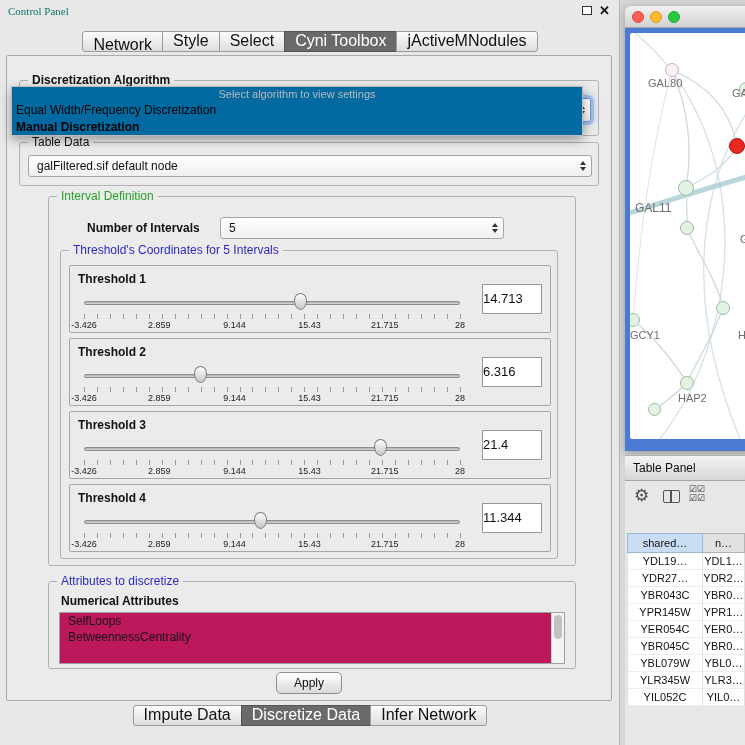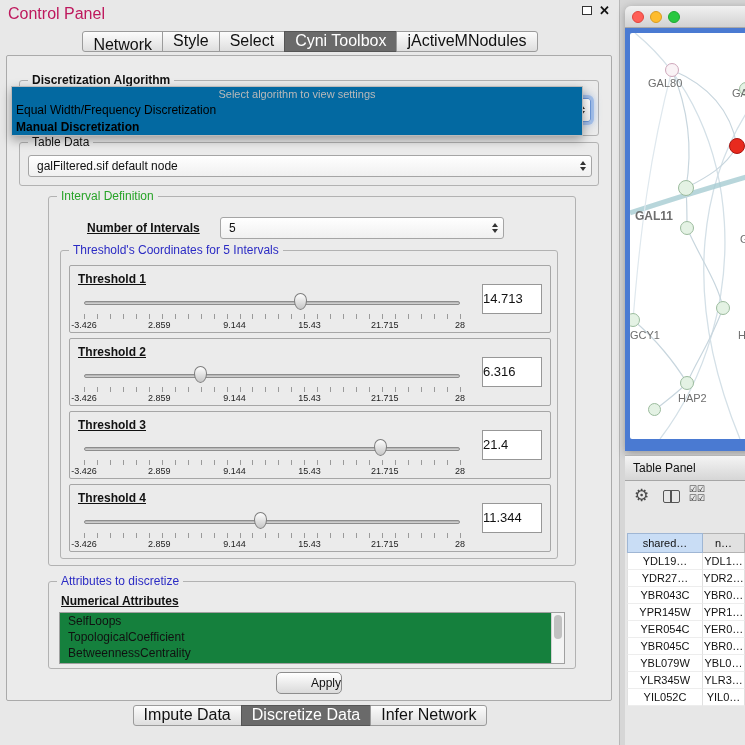--- a/index.html
+++ b/index.html
@@ -4,21 +4,21 @@
 <style>
   * { box-sizing: border-box; margin: 0; padding: 0; }
   html,body { width:745px; height:745px; }
   #root {
     position:relative; width:745px; height:745px; overflow:hidden;
     background:#d6d6d6; font-family:"Liberation Sans",sans-serif; color:#111;
   }
   
   .control-panel { position:absolute; left:0; top:0; width:620px; height:745px;
     background:#e8e8e8; border-right:1px solid #b8b8b8; }
-  .cp-title { position:absolute; left:8px; top:5px; font-size:16px; color:#be185d; }
+  .cp-title { position:absolute; left:8px; top:5px; font-size:11px; color:#0f766e;font-family:Liberation Serif, serif; }
   .float-icon { position:absolute; right:27px; top:6px; width:10px; height:9px; border:1.5px solid #333; background:#fff; }
   .close-icon { position:absolute; right:9px; top:3px; font-size:13px; font-weight:bold; color:#111; cursor:default; }
   .top-tabs { position:absolute; left:0; top:31px; width:620px; display:flex; justify-content:center; z-index:5; }
   .bottom-tabs { position:absolute; left:0; top:705px; width:620px; display:flex; justify-content:center; z-index:5; }
   .tab { height:21px; display:flex; align-items:center; gap:4px; padding:0 10px; font-size:16px;
     background:linear-gradient(#fcfcfc,#dedede); border:1px solid #9b9b9b; margin-left:-1px; white-space:nowrap;flex-direction:column; }
   .tab:first-child { border-radius:3px 0 0 3px; margin-left:0; }
   .tab:last-child { border-radius:0 3px 3px 0; }
   .tab.selected { background:var(--tab_selected_bg,#6a6a6a); color:#fff; border-color:#555; }
   .content { position:absolute; left:6px; top:55px; width:606px; height:646px;
@@ -34,44 +34,44 @@
   .stepper i { display:block; width:0; height:0; border-left:3.5px solid transparent; border-right:3.5px solid transparent; }
   .stepper .up { border-bottom:4px solid #333; }
   .stepper .dn { border-top:4px solid #333; }
   .algo-combo { left:20px; top:42px; width:564px; height:24px; border-color:#6d97d8;
     box-shadow:0 0 0 3px rgba(125,167,232,.55), 0 0 7px 3px rgba(125,167,232,.5); }
   .popup { position:absolute; left:4px; top:30px; width:572px; height:50px; background:#0369a1;
     border:1px solid #bbb; box-shadow:0 4px 10px rgba(0,0,0,.35); z-index:40; }
   .popup .prompt { height:15px; line-height:15px; text-align:center; color:#b9b9b9; font-size:11px; }
   .popup .item { height:17px; line-height:17px; padding-left:4px; font-size:12px; color:#000; }
   .popup .item.bold { font-weight:bold; }
-  .blabel { position:absolute; font-size:12px; font-weight:bold; color:#111; white-space:nowrap;text-decoration:underline; }
+  .blabel { position:absolute; font-size:12px; font-weight:bold; color:#111; white-space:nowrap; }
   
   .th-panel { position:absolute; left:8px; width:482px; height:68px; border:1px solid #a6a6a6; border-radius:2px; background:#ebebeb; }
   .slider { position:absolute; left:14px; top:27px; width:376px; height:18px; }
   .track { position:absolute; left:0; top:8px; width:100%; height:4px;
     background:linear-gradient(#aeaeae,#d8d8d8); border:1px solid #8d8d8d; border-radius:2px; }
   .thumb { position:absolute; top:0; width:13px; height:17px; margin-left:-7px;
     background:linear-gradient(#fefefe,#c6c6c6); border:1px solid #7d7d7d;
     border-radius:50% 50% 50% 50% / 42% 42% 58% 58%; }
   .ticks { position:absolute; left:14px; top:48px; width:377px; height:5px;
     background:repeating-linear-gradient(90deg,#9a9a9a 0 1px,transparent 1px 12.96px); }
   .ticklabels { position:absolute; left:14px; top:54px; width:376px; height:10px; font-size:9px; color:#222; }
   .ticklabels span { position:absolute; transform:translateX(-50%); white-space:nowrap; }
   .valuebox { position:absolute; right:8px; top:18px; width:60px; height:30px; background:#fff;
     border:1px solid #979797; font-size:13px; line-height:28px; padding-right:6px; }
   
-  .listbox { position:absolute; left:10px; top:30px; width:506px; height:52px; background:#15803d;
+  .listbox { position:absolute; left:10px; top:30px; width:506px; height:52px; background:#be185d;
     border:1px solid #a0a0a0; overflow:hidden; }
   .list-item { height:16px; line-height:16px; padding-left:8px; font-size:12px; white-space:nowrap; }
   .vscroll { position:absolute; right:0; top:0; width:13px; height:100%; background:#f4f4f4; border-left:1px solid #d2d2d2; }
   .vscroll .vthumb { position:absolute; left:2px; top:2px; width:8px; height:24px; background:#c1c1c1; border-radius:4px; }
   .apply-btn { position:absolute; left:50%; top:616px; transform:translateX(-50%); width:66px; height:22px;
     background:linear-gradient(#ffffff,#dadada); border:1px solid #8d8d8d; border-radius:5px;
-    font-size:12px; text-align:right; line-height:20px; }
+    font-size:12px; text-align:center; line-height:20px; }
   
   .net-window { position:absolute; left:625px; top:6px; width:140px; height:445px; border-radius:6px 0 0 0;
     overflow:hidden; box-shadow:0 2px 8px rgba(0,0,0,.3); }
   .net-titlebar { position:relative; height:22px; background:linear-gradient(#f1f1f1,#d2d2d2); border-bottom:1px solid #a8a8a8; }
   .light { position:absolute; top:5px; width:12px; height:12px; border-radius:50%; }
   .light.r { left:7px;  background:#ff5f57; border:1px solid #df443d; }
   .light.y { left:25px; background:#febc2e; border:1px solid #d89c22; }
   .light.g { left:43px; background:#28c840; border:1px solid #1ea832; }
   .net-frame { position:absolute; left:0; top:22px; width:100%; height:423px;
     background:var(--network_frame,#4a7ad2); padding:5px 5px 12px 5px; }
@@ -254,21 +254,20 @@
             <div class="valuebox">11.344</div>
           </div>
         </div>
       </div>
 
       <div class="groupbox" style="left:41px; top:525px; width:528px; height:88px;">
         <span class="gtitle blue">Attributes to discretize</span>
         <div class="blabel" style="left:12px; top:12px;">Numerical Attributes</div>
         <div class="listbox">
           <div class="list-item">SelfLoops</div>
-            <div class="list-item">TopologicalCoefficient</div>
             <div class="list-item">BetweennessCentrality</div>
             <div class="vscroll">
               <div class="vthumb"></div>
             </div>
         </div>
       </div>
 
       <div class="apply-btn">Apply</div>
     </div>
 
@@ -306,21 +305,21 @@
           <path d="M3,287 C25,305 45,330 57,350" stroke="#c8d6de" stroke-width="1.2" fill="none"></path>
           <path d="M57,350 C45,362 33,370 25,377" stroke="#c8d6de" stroke-width="1.2" fill="none"></path>
           <path d="M42,37 C20,120 10,200 3,287" stroke="#dfe8ee" stroke-width="1.2" fill="none"></path>
         </svg>
         <div class="node pink" style="left:35px; top:30px;"></div>
         <div class="node-label" style="left:18px; top:44px;">GAL80</div>
         <div class="node" style="left:109px; top:49px;"></div>
         <div class="node-label" style="left:102px; top:54px;">GA</div>
         <div class="node red" style="left:99px; top:105px;"></div>
         <div class="node" style="left:48px; top:147px; width:16px; height:16px;"></div>
-        <div class="node-label big" style="left:5px; top:176px;font-weight:bold;">GAL11</div>
+        <div class="node-label big" style="left:5px; top:168px;">GAL11</div>
         <div class="node" style="left:50px; top:188px;"></div>
         <div class="node-label" style="left:62px; top:200px;margin-left:48px;">GAL4</div>
         <div class="node" style="left:-4px; top:280px;"></div>
         <div class="node-label" style="left:0px; top:296px;">GCY1</div>
         <div class="node" style="left:86px; top:268px;"></div>
         <div class="node-label" style="left:108px; top:296px;">H</div>
         <div class="node" style="left:50px; top:343px;"></div>
         <div class="node-label" style="left:48px; top:359px;">HAP2</div>
         <div class="node" style="left:18px; top:370px; width:13px; height:13px;"></div>
       </div>

